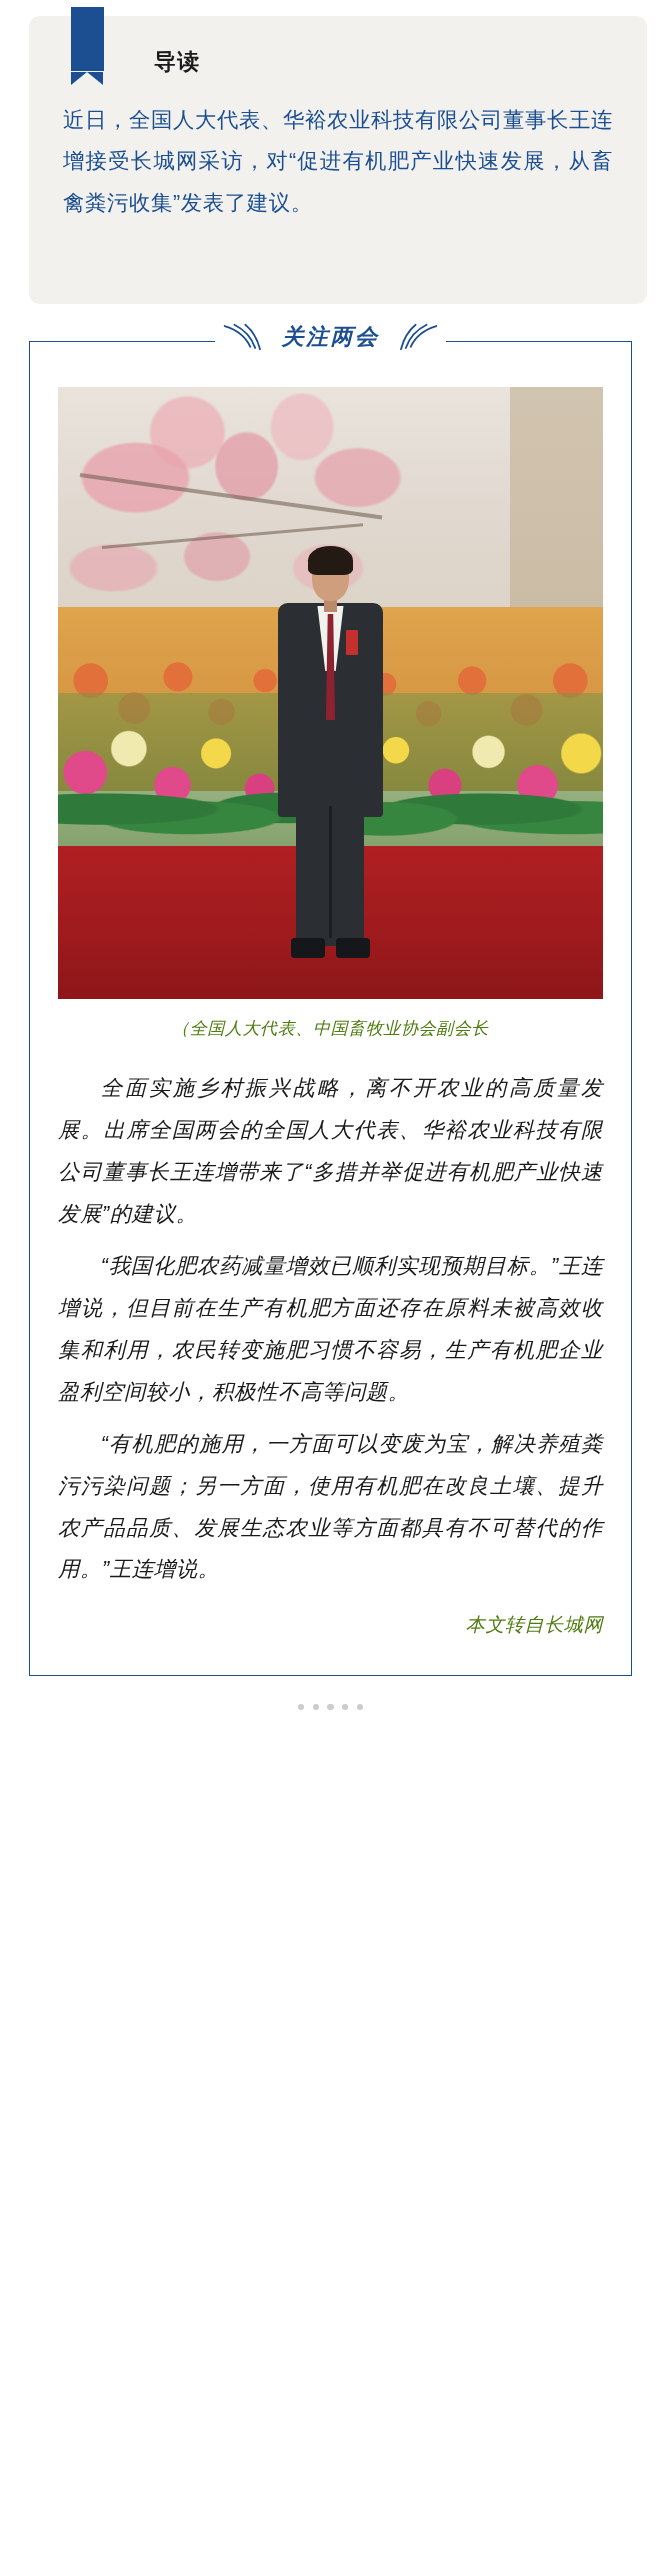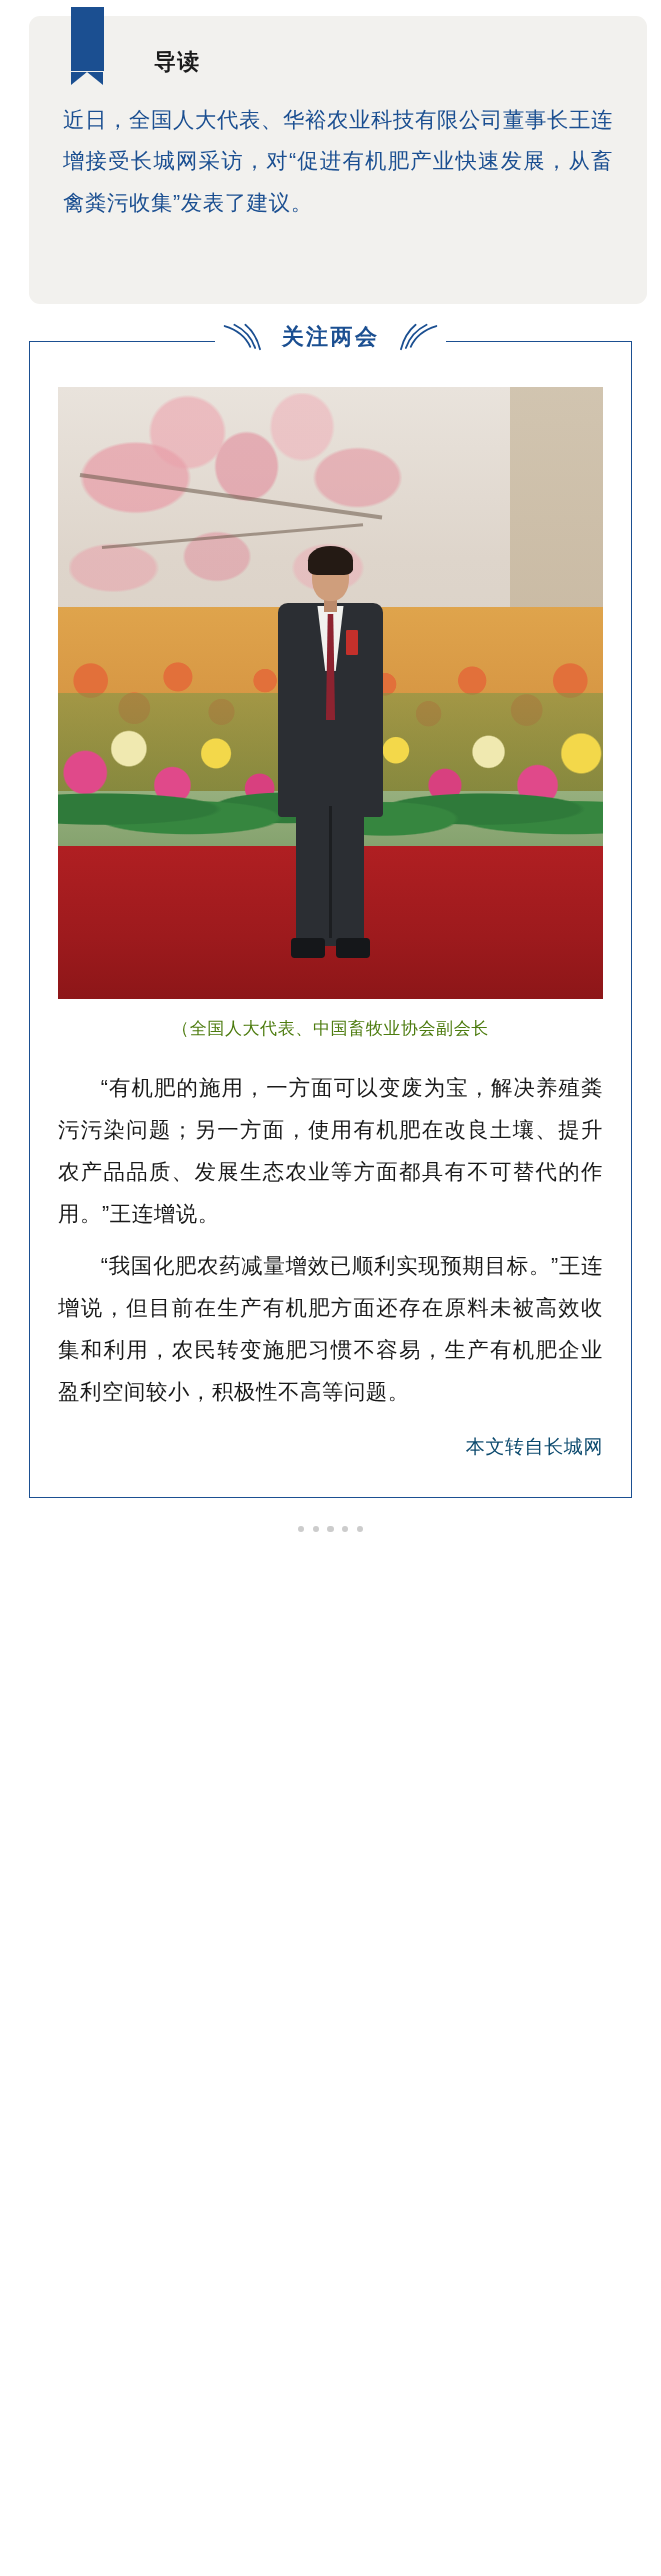--- a/index.html
+++ b/index.html
@@ -69,20 +69,21 @@
     text-align: justify;
   }
 
   
   .article-frame {
     position: relative;
     margin: 37px 29px 0 29px;
     border: 1.8px solid #1b4f91;
     box-sizing: border-box;
     padding: 45px 28px 37px 28px;
+    font-style: italic;
   }
   .section-head {
     position: absolute;
     top: -21px;
     left: 0;
     right: 0;
     display: flex;
     align-items: center;
     justify-content: center;
   }
@@ -283,21 +284,21 @@
     line-height: 1.95;
     color: #1a1a1a;
     letter-spacing: 0.6px;
     text-indent: 2em;
     text-align: justify;
   }
   .source-line {
     margin-top: 21px;
     text-align: right;
     font-size: 19px;
-    color: #0c4a6e;
+    color: #4d7c0f;
     letter-spacing: 0.6px;
   }
 
   
   .footer-dots {
     margin: 28px auto 24.5px auto;
     display: flex;
     gap: 8.6px;
     justify-content: center;
     align-items: center;
@@ -368,22 +369,23 @@
           <div class="ph-shoe-r"></div>
         </div>
       </div>
     </div>
 
     <div class="caption">
       <div>（全国人大代表、中国畜牧业协会副会长</div>
     </div>
 
     <div class="article-body">
+      <p>全面实施乡村振兴战略，离不开农业的高质量发展。出席全国两会的全国人大代表、华裕农业科技有限公司董事长王连增带来了“多措并举促进有机肥产业快速发展”的建议。</p>
+      <p>“我国化肥农药减量增效已顺利实现预期目标。”王连增说，但目前在生产有机肥方面还存在原料未被高效收集和利用，农民转变施肥习惯不容易，生产有机肥企业盈利空间较小，积极性不高等问题。</p>
       <p>“有机肥的施用，一方面可以变废为宝，解决养殖粪污污染问题；另一方面，使用有机肥在改良土壤、提升农产品品质、发展生态农业等方面都具有不可替代的作用。”王连增说。</p>
-      <p>“我国化肥农药减量增效已顺利实现预期目标。”王连增说，但目前在生产有机肥方面还存在原料未被高效收集和利用，农民转变施肥习惯不容易，生产有机肥企业盈利空间较小，积极性不高等问题。</p>
     </div>
 
     <div class="source-line">本文转自长城网</div>
   </div>
 
   <div class="footer-dots">
     <span class="dot"></span>
     <span class="dot"></span>
     <span class="dot"></span>
     <span class="dot"></span>

